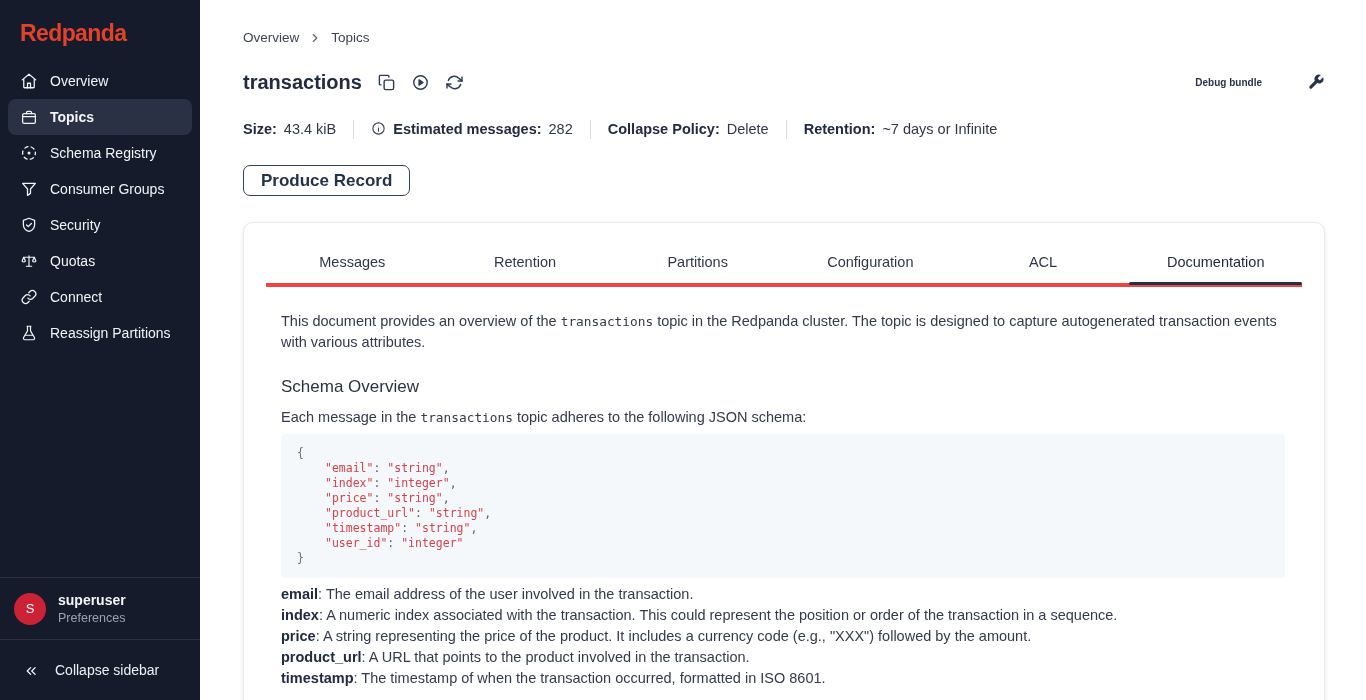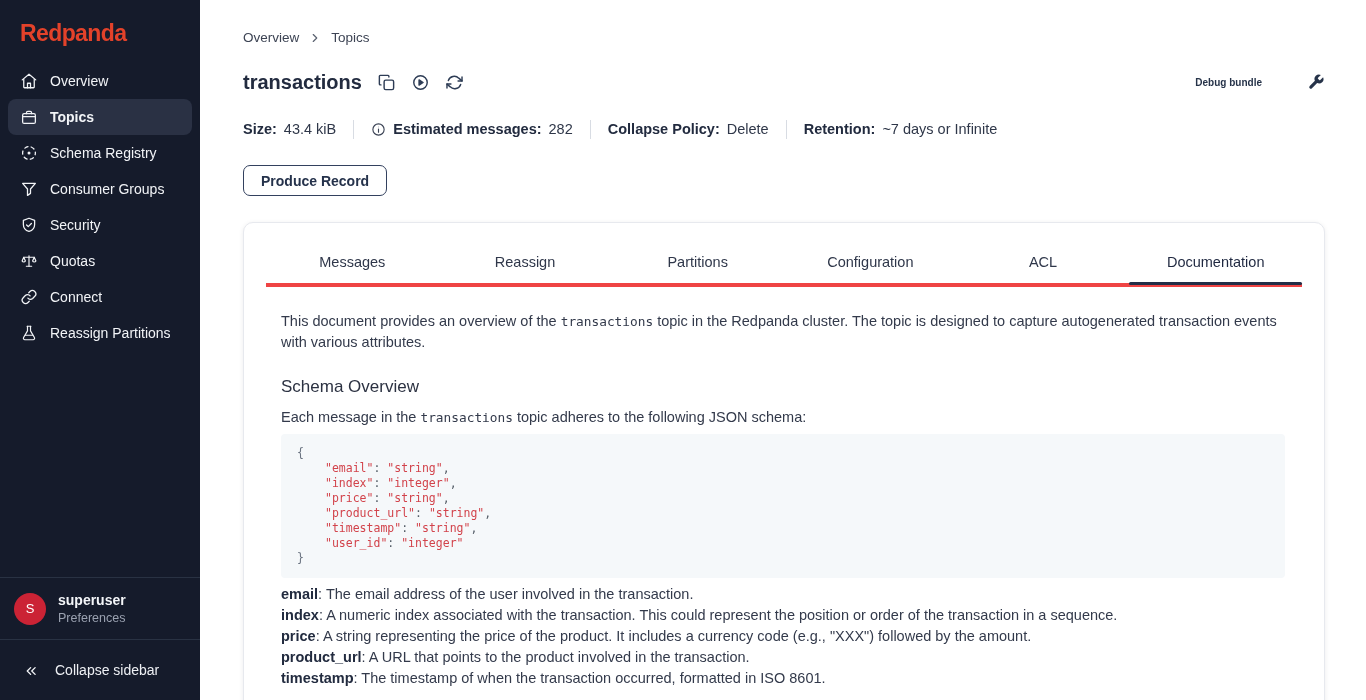--- a/index.html
+++ b/index.html
@@ -69,31 +69,31 @@
   }
   .icon-btn svg { width:19px; height:19px; }
   .debug-bundle {
     margin-left:auto; font-size:10px; font-weight:700; color:#263349;
     cursor:pointer;
   }
   .wrench { width:18px; height:18px; color:#263349; margin-left:30px; cursor:pointer; }
   .wrench svg { width:18px; height:18px; }
 
   .stats-row { margin-top:24px; display:flex; align-items:center; font-size:14.5px; color:#2f3749; height:20px; }
-  .stat { display:flex; align-items:flex-end; gap:7px; white-space:nowrap; }
+  .stat { display:flex; align-items:flex-start; gap:7px; white-space:nowrap; }
   .stat-label { font-weight:700; color:#222b3f; }
   .stat-sep { width:1px; height:19px; background:#d8dce3; margin:0 17px; }
   .info-ic { width:15px; height:15px; color:#3a4254; cursor:pointer; }
   .info-ic svg { width:15px; height:15px; }
 
   .btn-row { margin-top:26px; display:flex; gap:10px; }
   .btn {
     height:31px; padding:0 17px;
     background:#fff; border:1.5px solid #33415e; border-radius:7px;
-    font-family:inherit; font-size:14px; font-weight:700; color:#25324b;
+    font-family:inherit; font-size:17px; font-weight:700; color:#25324b;
     cursor:pointer;
   }
 
   
   .card {
     margin-top:26px;
     border:1px solid #e7e9ee; border-radius:10px;
     box-shadow:0 1px 5px rgba(20,27,43,0.08);
     background:#fff;
     min-height:500px;
@@ -313,21 +313,21 @@
     </div>
   </div>
 
   <div class="btn-row">
     <button class="btn">Produce Record</button>
   </div>
 
   <section class="card">
     <div class="tabs">
       <div class="tab">Messages</div>
-      <div class="tab">Reassign</div>
+      <div class="tab">Retention</div>
       <div class="tab">Partitions</div>
       <div class="tab">Configuration</div>
       <div class="tab">ACL</div>
       <div class="tab active">Documentation</div>
     </div>
 
     <div class="doc">
 
       <p class="doc-p"><span>This document provides an overview of the </span><code class="inline-code">transactions</code><span> topic in the Redpanda cluster. The topic is designed to capture autogenerated transaction events with various attributes.</span></p>
 

